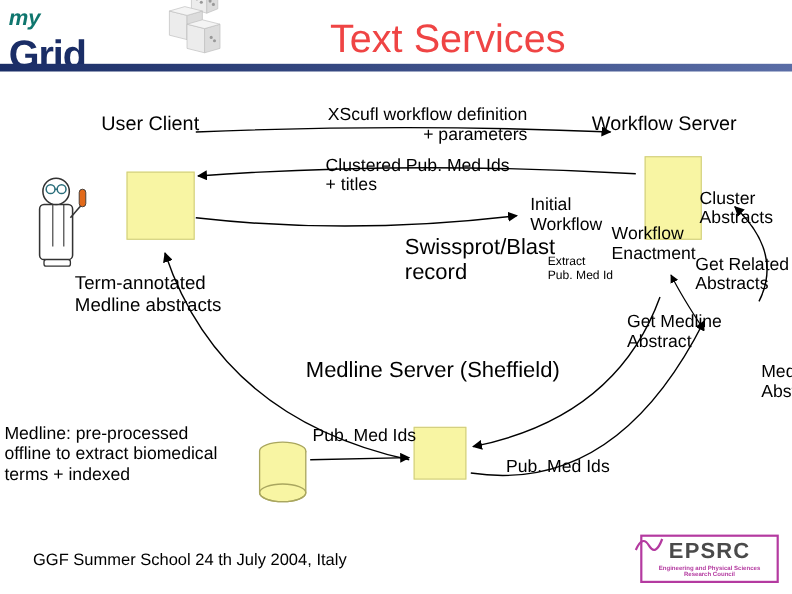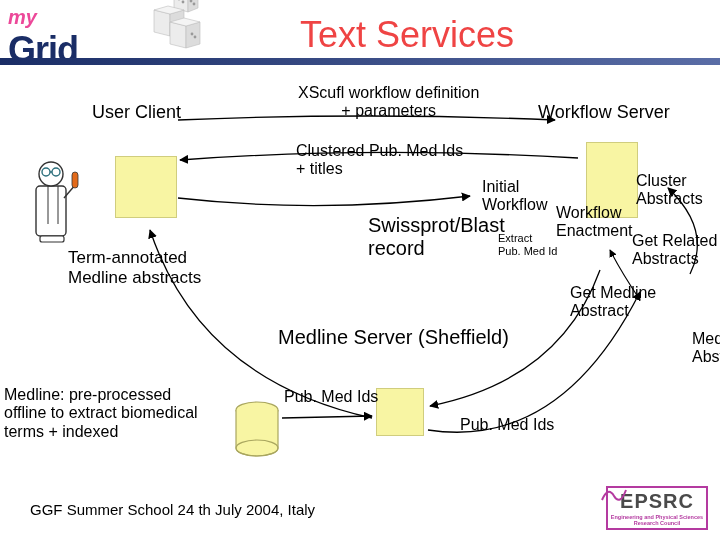--- a/index.html
+++ b/index.html
@@ -24,21 +24,21 @@
   }
   .logo {
     position: absolute;
     top: 6px; left: 8px;
     font-family: Arial, sans-serif;
   }
   .logo-my {
     font-style: italic;
     font-weight: bold;
     font-size: 20px;
-    color: #ec4899;
+    color: #0f766e;
   }
   .logo-grid {
     font-weight: 900;
     font-size: 36px;
     color: #1a2d66;
     letter-spacing: -1px;
   }
   .cubes {
     position: absolute;
     top: -8px; left: 140px;
@@ -71,21 +71,21 @@
     pointer-events: none;
   }
   .scientist svg { display: block; }
   .cylinder {
     position: absolute;
     width: 46px; height: 60px;
   }
   .epsrc {
     position: absolute;
     right: 12px; bottom: 10px;
-    width: 102px;
+    width: 126px;
     text-align: center;
   }
   .epsrc-box {
     border: 2px solid #b43aa0;
     padding: 2px 0 0 0;
   }
   .epsrc-title {
     font-weight: 900;
     font-size: 20px;
     color: #4a4a4a;
@@ -198,21 +198,21 @@
     <path d="M690,204 Q712,160 668,118" fill="none" stroke="#000" stroke-width="1.3" marker-end="url(#ah)"></path>
 
     <path d="M640,230 Q620,200 610,180" fill="none" stroke="#000" stroke-width="1.1" marker-end="url(#ah)"></path>
 
     <path d="M372,348 Q200,310 150,160" fill="none" stroke="#000" stroke-width="1.3" marker-end="url(#ah)"></path>
 
     <path d="M282,348 L372,346" fill="none" stroke="#000" stroke-width="1.3" marker-end="url(#ah)"></path>
   </svg>
 
   <div class="label" style="left:92px; top:32px; font-size:18px;">User Client</div>
-  <div class="label" style="left:298px; top:14px; font-size:16px; white-space:pre; text-align:center;">XScufl workflow definition
+  <div class="label" style="left:298px; top:26px; font-size:16px; white-space:pre; text-align:right;">XScufl workflow definition
 + parameters</div>
   <div class="label" style="left:538px; top:32px; font-size:18px;">Workflow Server</div>
   <div class="label" style="left:296px; top:72px; font-size:16px; white-space:pre; ">Clustered Pub. Med Ids
 + titles</div>
   <div class="label" style="left:368px; top:144px; font-size:20px; white-space:pre;">Swissprot/Blast
 record</div>
   <div class="label" style="left:482px; top:108px; font-size:16px; white-space:pre;">Initial
 Workflow</div>
   <div class="label" style="left:498px; top:162px; font-size:11px; white-space:pre;">Extract
 Pub. Med Id</div>

